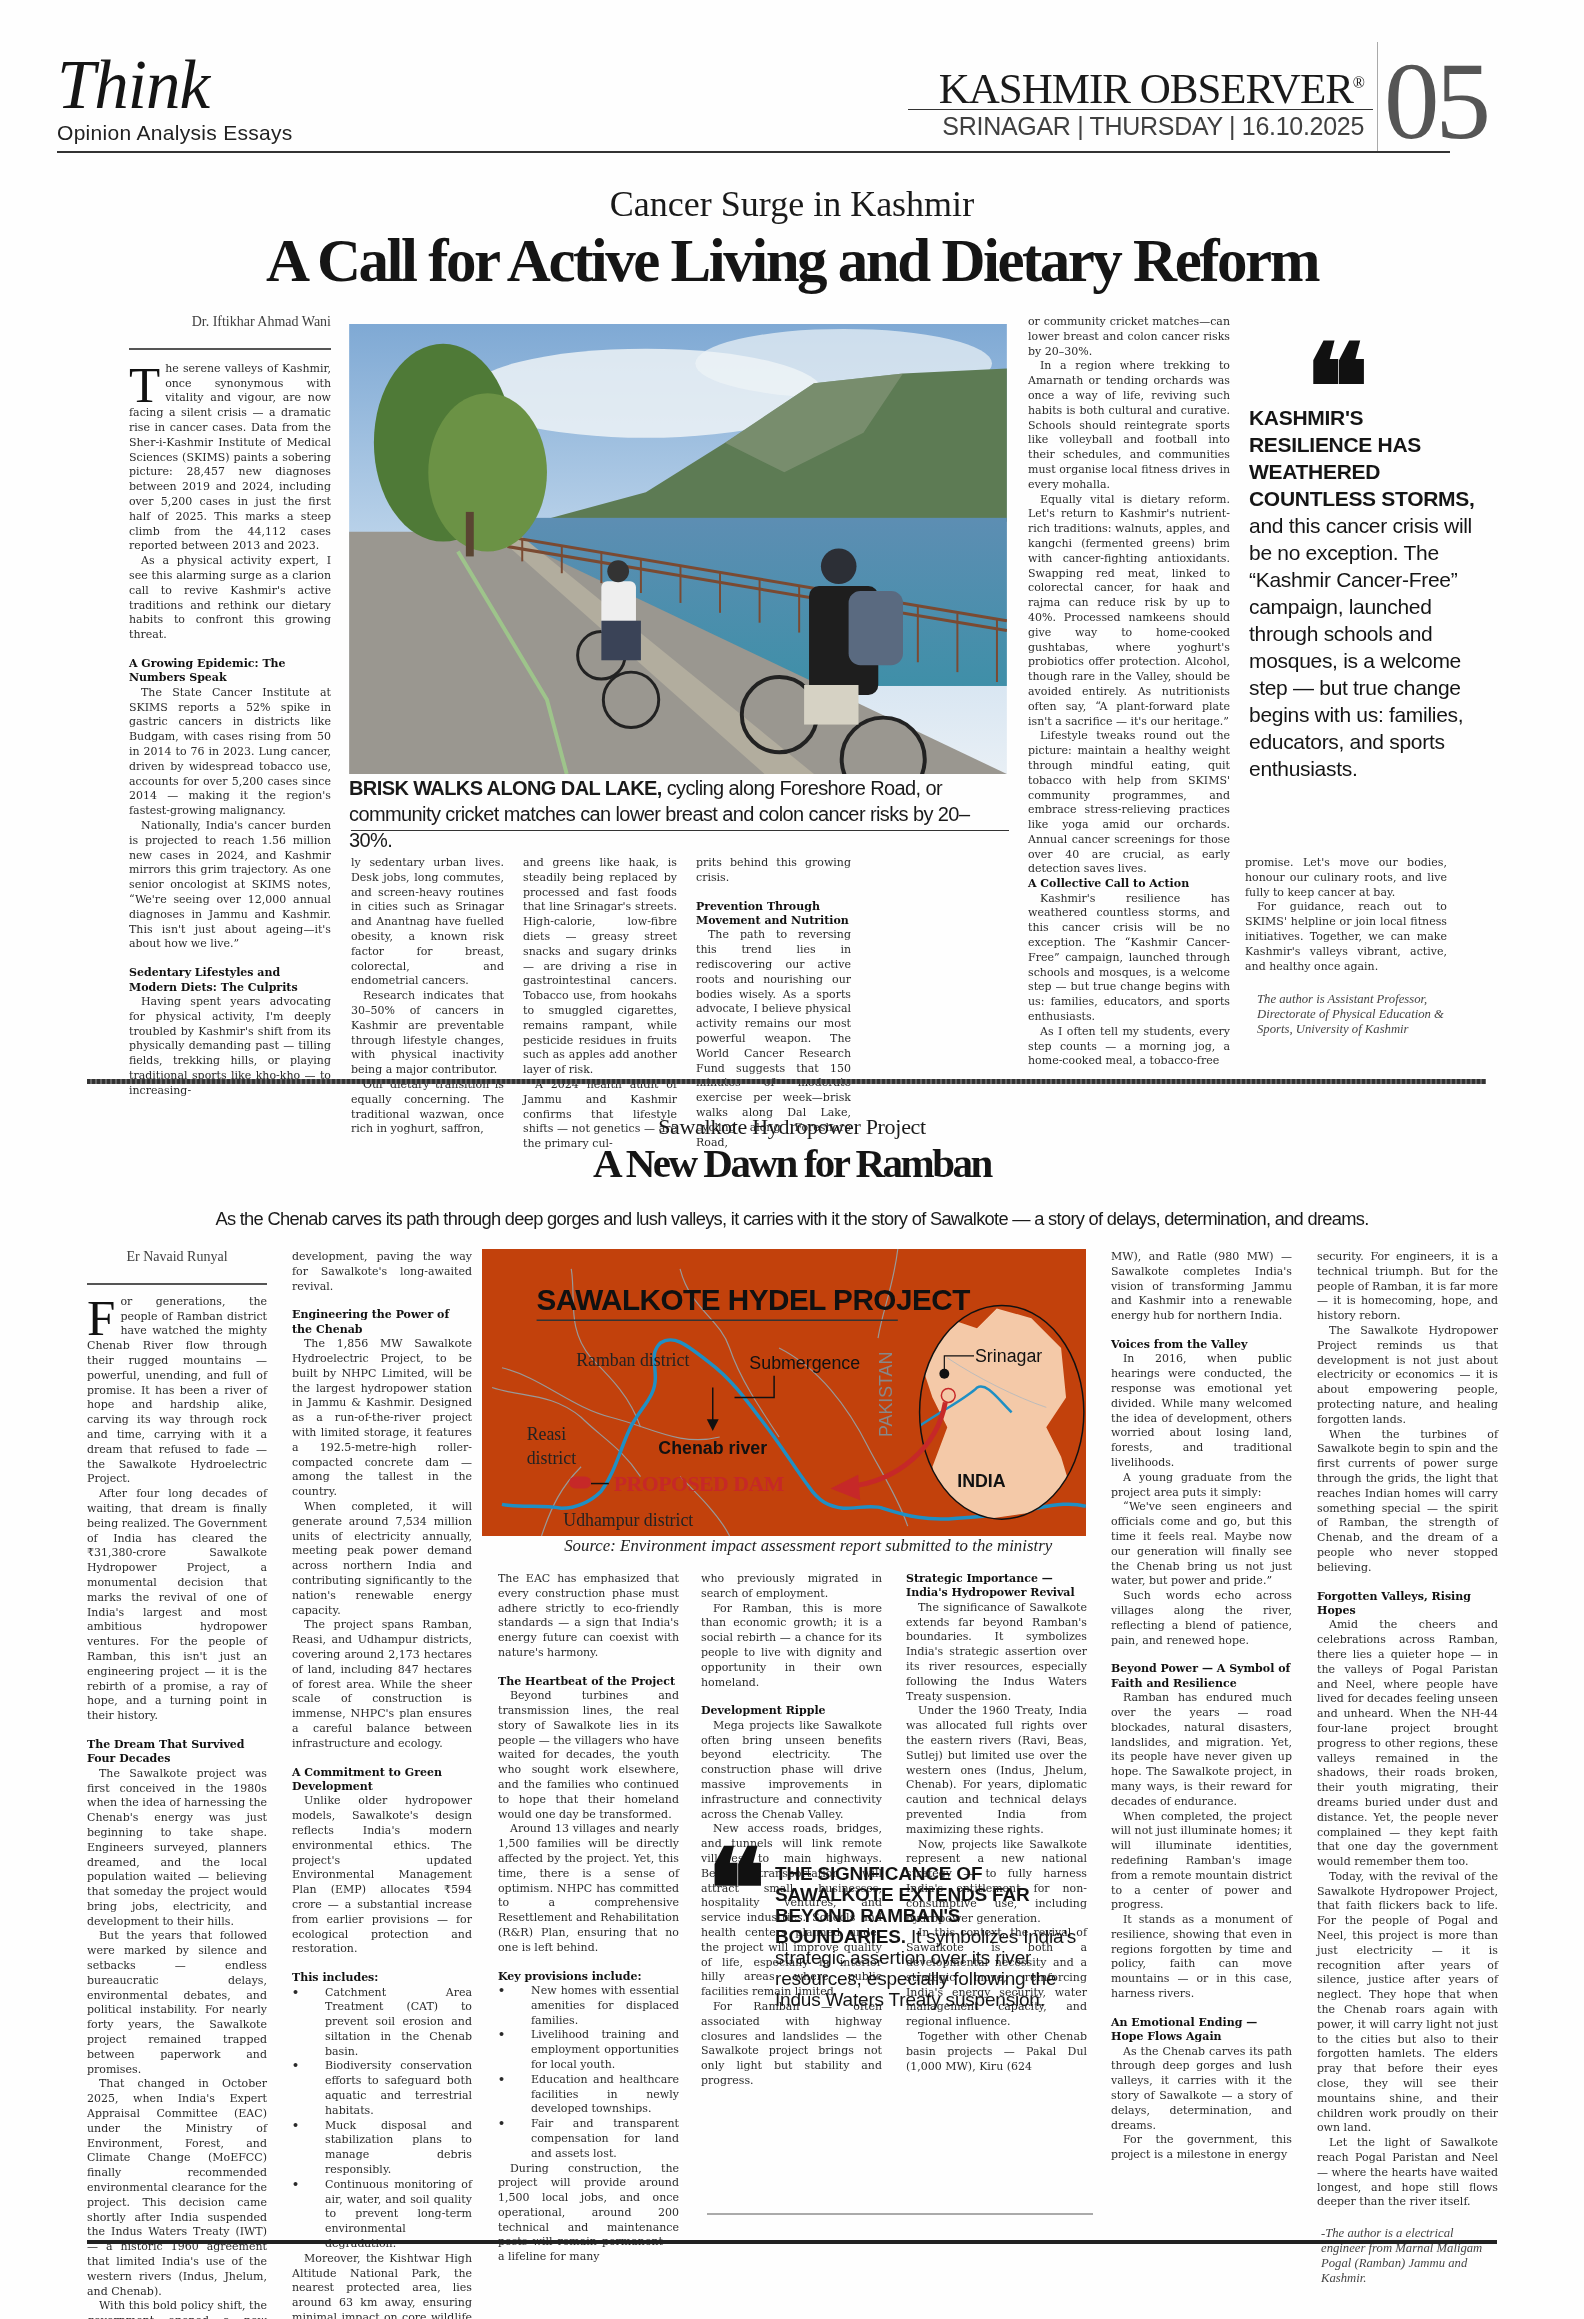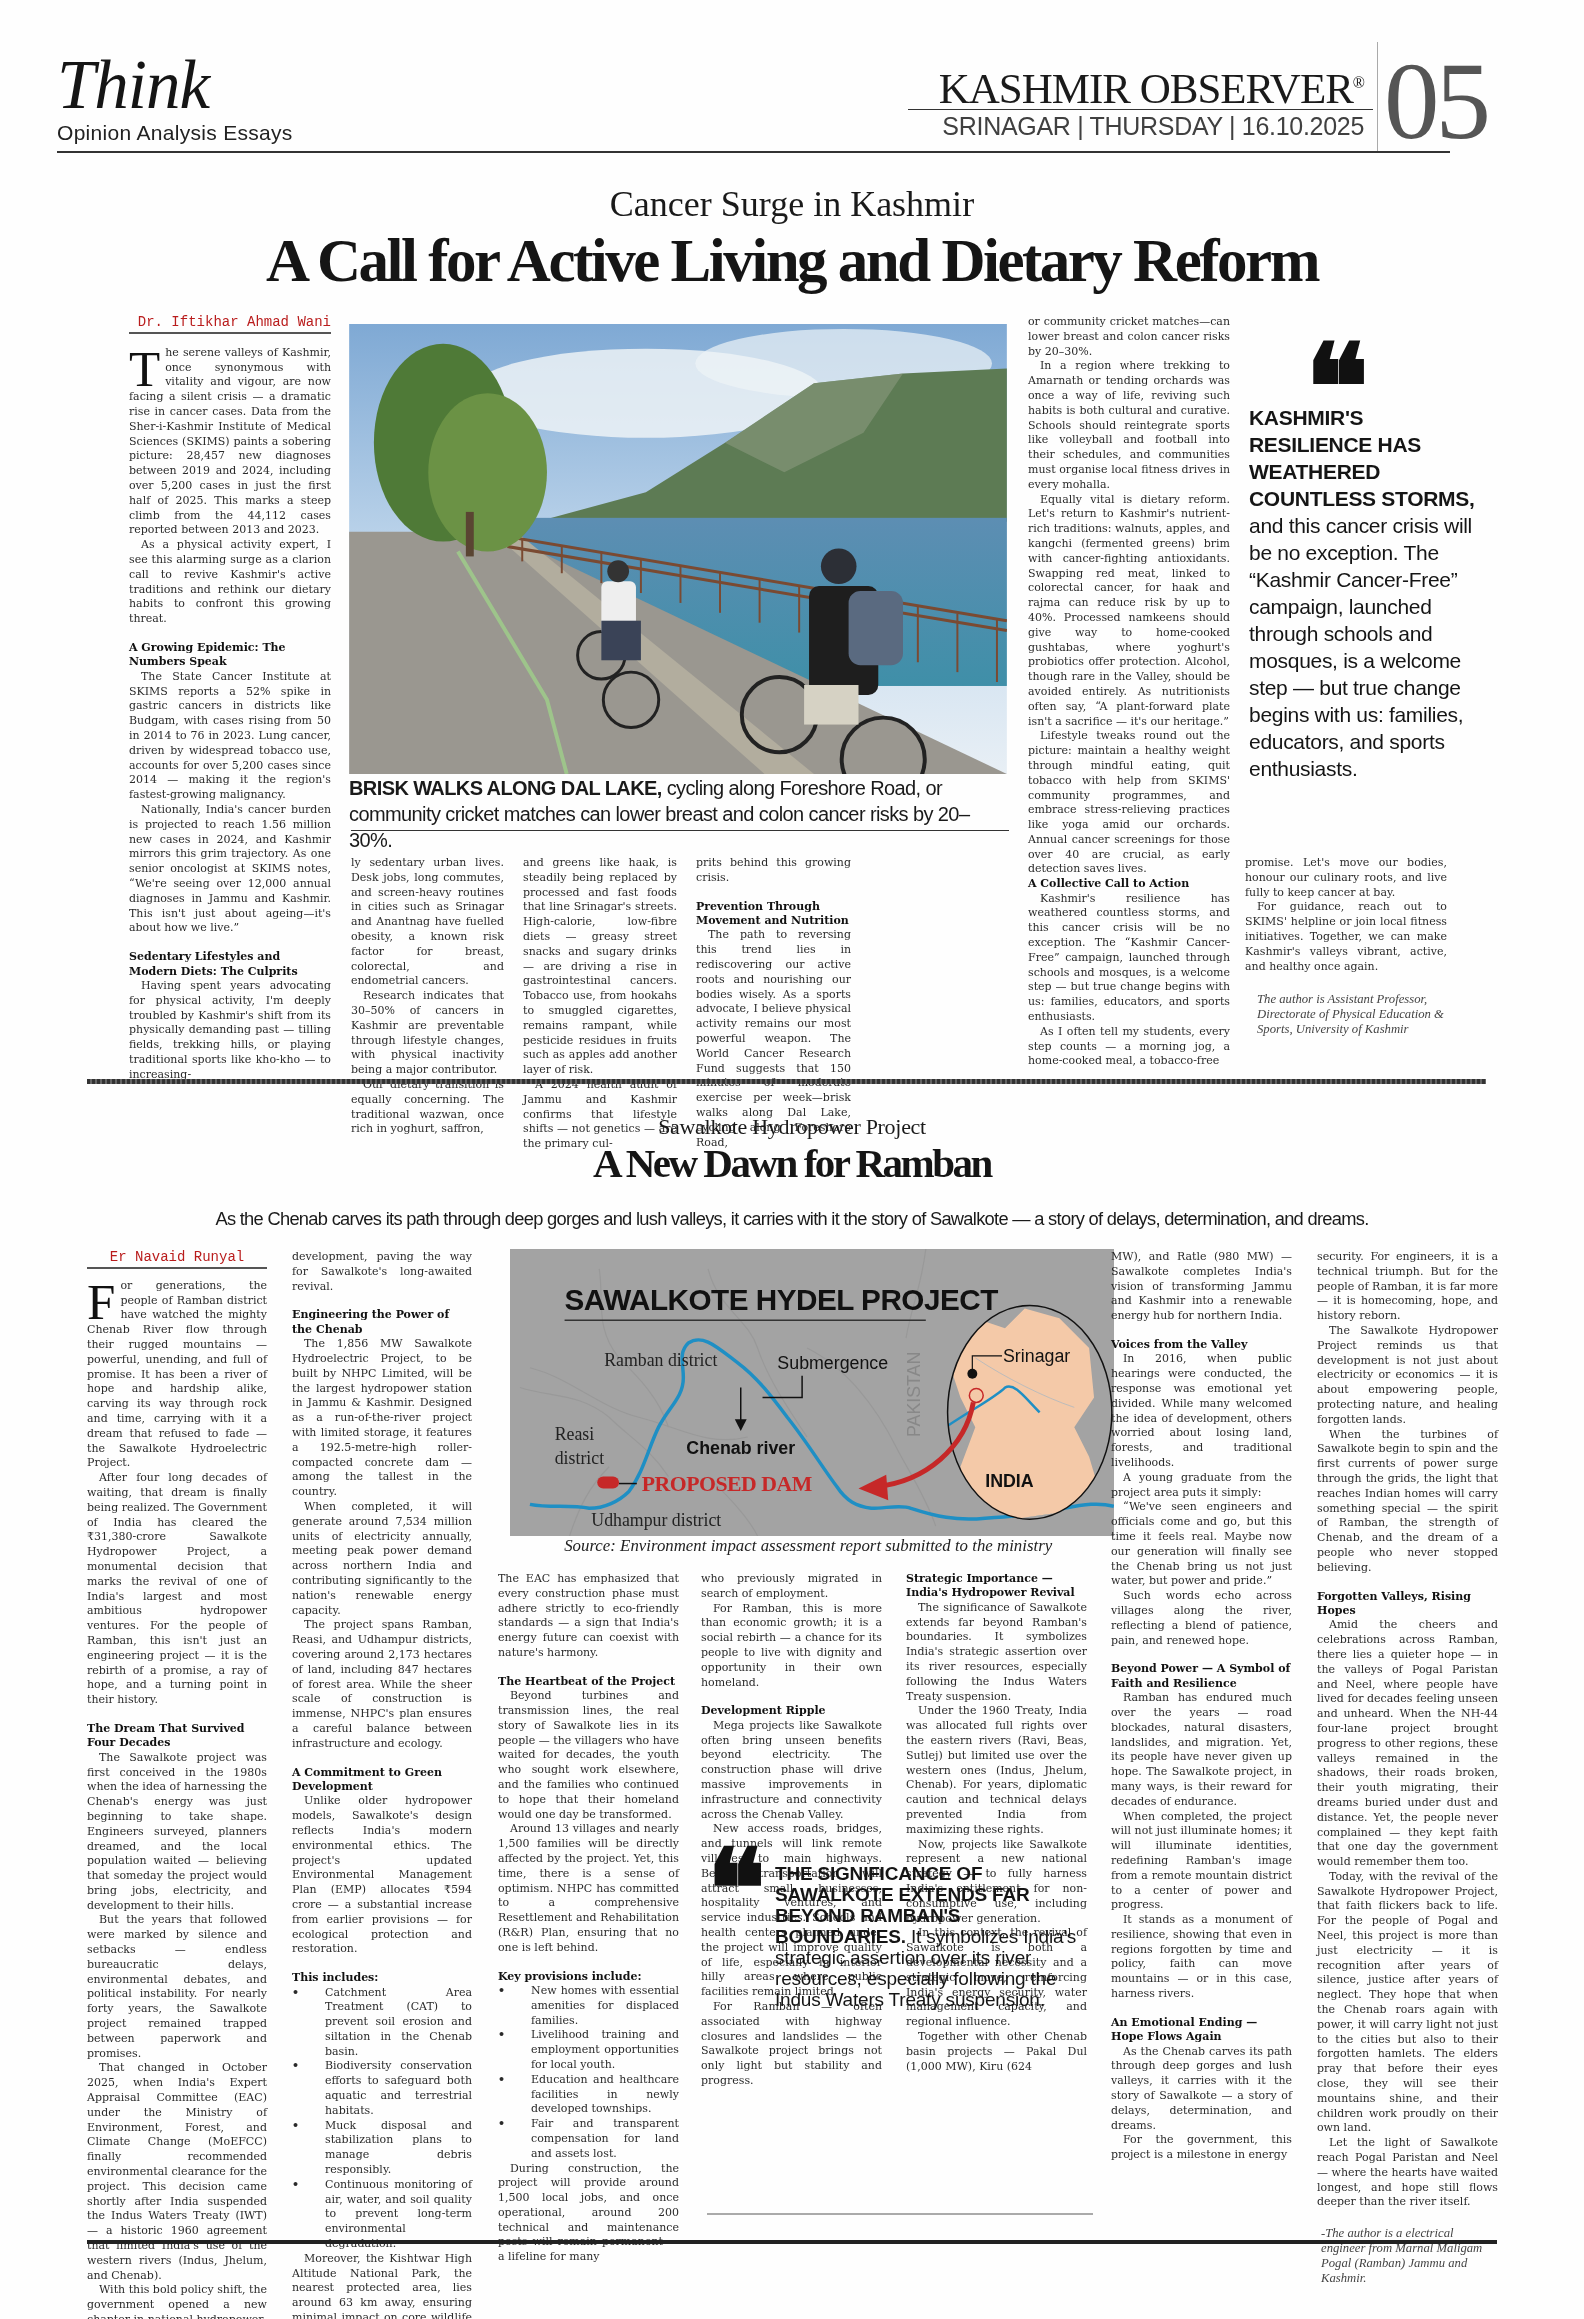--- a/index.html
+++ b/index.html
@@ -15,21 +15,21 @@
   .paper-name sup { font-size: 16px; vertical-align: super; }
   .paper-rule { left: 908px; top: 109px; width: 465px; height: 1px; background: #333; }
   .paper-date { right: 220px; top: 112px; font-family: "Liberation Sans", sans-serif; font-size: 25px; color: #404040; letter-spacing: -0.3px; }
   .page-div { left: 1377px; top: 42px; width: 1px; height: 110px; background: #aaa; }
   .page-num { left: 1384px; top: 46px; font-family: "Liberation Serif", serif; font-size: 111px; line-height: 109px; color: #555; letter-spacing: -4px; }
 
   
   .kicker1 { left: 0; width: 1584px; top: 183px; text-align: center; font-family: "Liberation Serif", serif; font-size: 36px; color: #1a1a1a; }
   .head1 { left: 0; width: 1584px; top: 226px; text-align: center; font-family: "Liberation Serif", serif; font-weight: bold; font-size: 61px; letter-spacing: -2.5px; color: #151515; }
 
-  .byline { font-family: Liberation Mono, monospace; font-size: 14px; text-align: right; border-bottom: 2px solid #555; padding-bottom: 2px; color: #b91c1c; }
+  .byline { font-family: Liberation Serif, serif; font-size: 14px; text-align: right; border-bottom: 2px solid #555; padding-bottom: 18px; color: #404040; }
 
   .col { position: absolute; font-family: "DejaVu Serif", serif; font-size: 11px; line-height: 14.8px; text-align: justify; color: #2a2a2a; hyphens: auto; }
   .col p { text-indent: 12px; }
   .col p.noind { text-indent: 0; }
   .col h4 { font-family: "DejaVu Serif", serif; font-weight: bold; font-size: 11px; line-height: 14.4px; color: #111; margin-top: 14px; text-align: left; }
   .col h4.tight { margin-top: 0; }
   .dropcap { float: left; font-family: "Liberation Serif", serif; font-size: 51px; line-height: 40px; margin: 3px 5px 0 0; color: #111; }
   .col ul { list-style: none; }
   .col li { position: relative; padding-left: 33px; }
   .col li::before { content: "•"; position: absolute; left: 0; top: 0; font-weight: bold; }
@@ -47,21 +47,21 @@
   .author-note { font-family: "Liberation Serif", serif; font-style: italic; font-size: 12.7px; line-height: 15px; color: #444; text-align: left; }
 
   .wavy { height: 5px; background: repeating-linear-gradient(90deg, #333 0 3px, #666 3px 5px); }
 
   
   .kicker2 { left: 0; width: 1584px; top: 1114px; text-align: center; font-family: "Liberation Serif", serif; font-size: 22px; color: #1a1a1a; letter-spacing: -0.3px; }
   .head2 { left: 0; width: 1584px; top: 1139px; text-align: center; font-family: "Liberation Serif", serif; font-weight: bold; font-size: 41px; letter-spacing: -2.5px; color: #151515; }
   .deck2 { left: 0; width: 1584px; top: 1208px; text-align: center; font-family: "Liberation Sans", sans-serif; font-size: 18.3px; color: #1a1a1a; letter-spacing: -0.7px; }
 
   
-  .map { left: 510px; top: 1249px; width: 604px; height: 287px; background: #a3a3a3; }
+  .map { left: 482px; top: 1249px; width: 604px; height: 287px; background: #c2410c; }
   .map-title { font-family: "Liberation Sans", sans-serif; font-weight: bold; font-size: 30px; letter-spacing: -0.5px; fill: #111; }
   .map-label { font-family: "Liberation Serif", serif; font-size: 18px; fill: #222; }
   .map-sans { font-family: "Liberation Sans", sans-serif; font-size: 18px; fill: #111; }
   .map-sansb { font-family: "Liberation Sans", sans-serif; font-weight: bold; font-size: 18px; fill: #111; }
   .map-dam { font-family: "Liberation Serif", serif; font-weight: bold; font-size: 22px; fill: #c62828; letter-spacing: -0.5px; }
   .map-source { font-family: "Liberation Serif", serif; font-style: italic; font-size: 17px; fill: #222; }
 
   
   .pq2-marks { left: 707px; top: 1841px; font-family: "Liberation Serif", serif; font-weight: bold; font-size: 109px; line-height: 99px; color: #111; }
   .pq2 { left: 775px; top: 1863px; width: 317px; font-family: "Liberation Sans", sans-serif; font-size: 19px; line-height: 21px; color: #151515; letter-spacing: -0.2px; }

